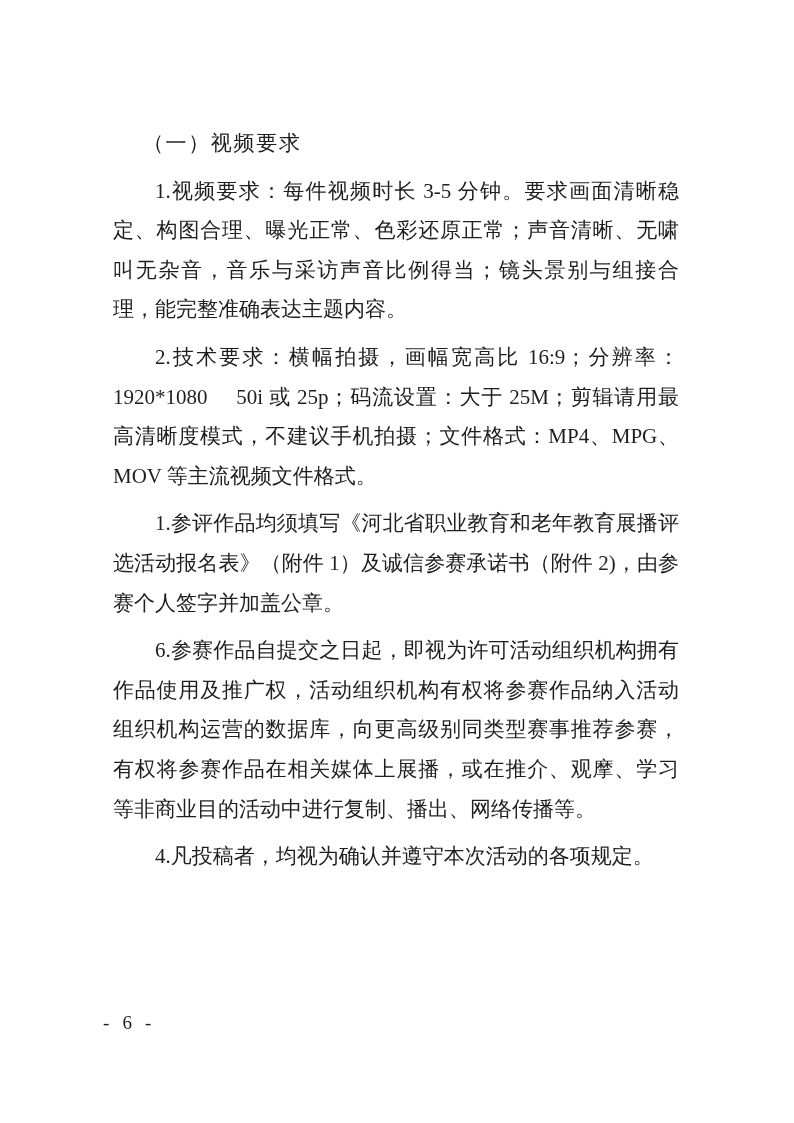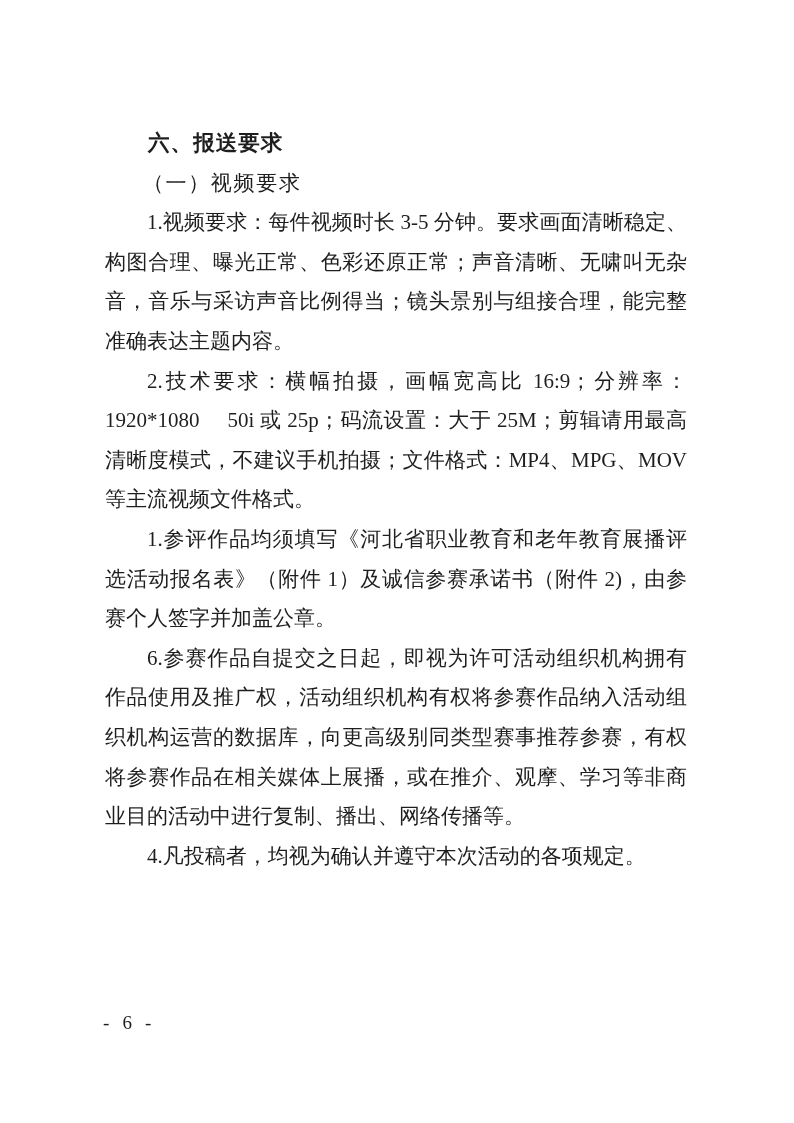--- a/index.html
+++ b/index.html
@@ -36,41 +36,40 @@
     }
     .subheading {
       font-weight: 400;
       font-size: 21px;
       line-height: 39.6px;
       margin: 0;
       text-indent: 1.8em;
       letter-spacing: 0.08em;
     }
     .para {
-      margin: 0;
+      margin: 8px;
       text-indent: 2em;
     }
     .page-footer {
       position: absolute;
       left: 103px;
       top: 1010px;
       font-size: 19px;
       line-height: 26px;
       letter-spacing: 0.22em;
       color: #1e1e1e;
     }
   </style>
 </head>
 <body>
 
 <div class="page">
 
   <main class="content">
 
-    <h1 class="heading">六、报送要求</h1>
 
     <h2 class="subheading">（一）视频要求</h2>
 
     <p class="para">1.视频要求：每件视频时长 3-5 分钟。要求画面清晰稳定、构图合理、曝光正常、色彩还原正常；声音清晰、无啸叫无杂音，音乐与采访声音比例得当；镜头景别与组接合理，能完整准确表达主题内容。</p>
 
     <p class="para">2.技术要求：横幅拍摄，画幅宽高比 16:9；分辨率：1920*1080　 50i 或 25p；码流设置：大于 25M；剪辑请用最高清晰度模式，不建议手机拍摄；文件格式：MP4、MPG、MOV 等主流视频文件格式。</p>
 
 
     <p class="para">1.参评作品均须填写《河北省职业教育和老年教育展播评选活动报名表》（附件 1）及诚信参赛承诺书（附件 2)，由参赛个人签字并加盖公章。</p>
 

